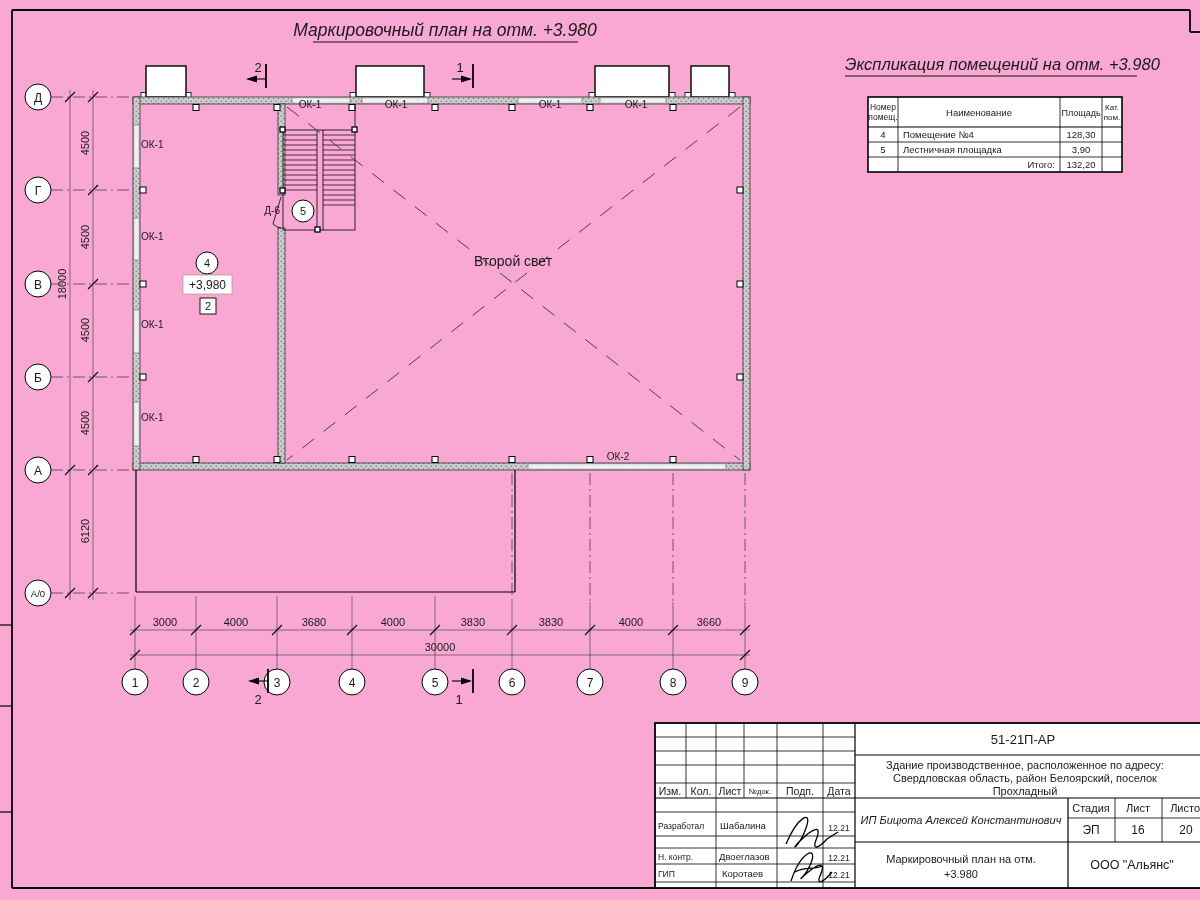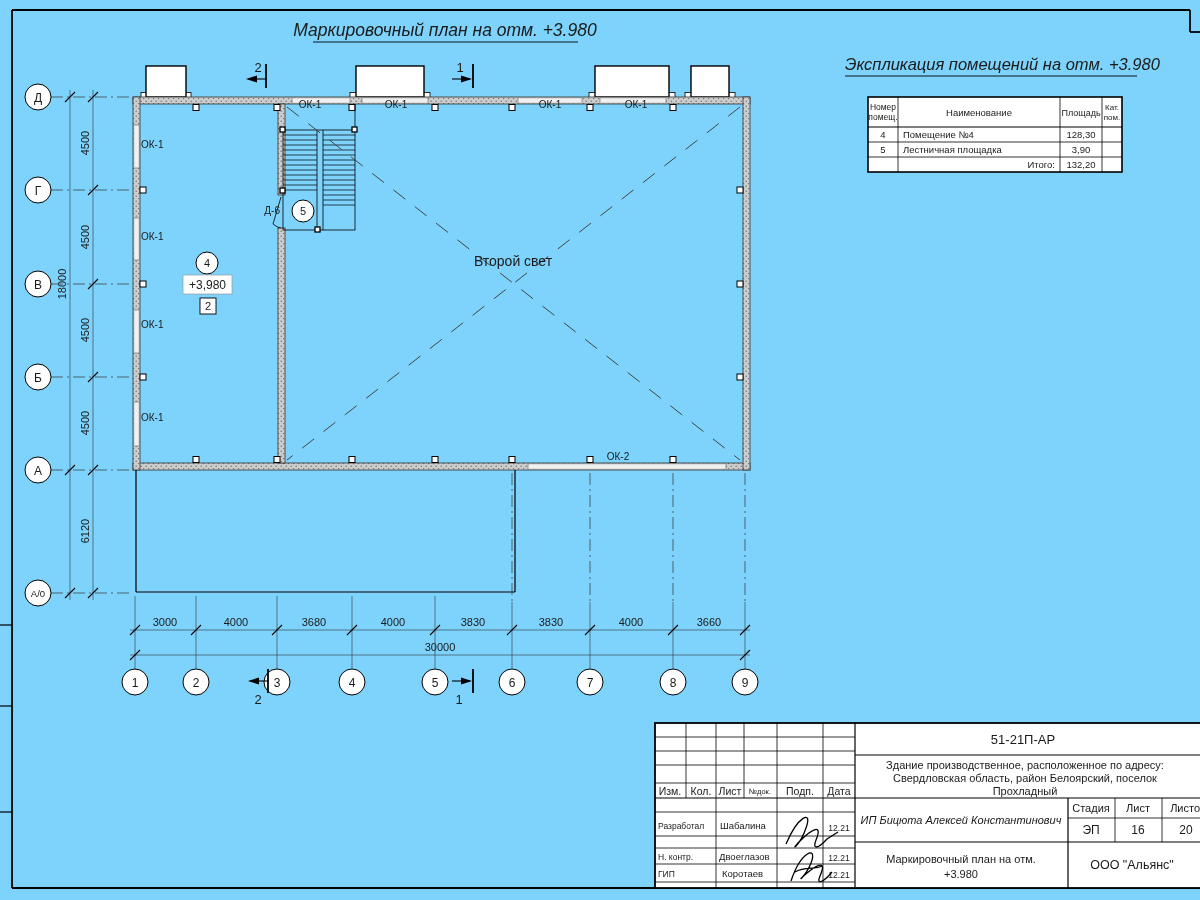--- a/index.html
+++ b/index.html
@@ -1,16 +1,16 @@
 <!DOCTYPE html>
 <html><head>
 <meta charset="utf-8">
 <style>
   html,body{margin:0;padding:0;background:#fff;}
-  #sheet{position:relative;width:1200px;height:900px;background:#7dd3fc;overflow:hidden;
+  #sheet{position:relative;width:1200px;height:900px;background:#f9a8d4;overflow:hidden;
          font-family:"Liberation Sans",sans-serif;}
   svg{position:absolute;left:0;top:0;}
   svg text{font-family:"Liberation Sans",sans-serif;fill:#1a1a1a;}
   .it{font-style:italic;}
   .ln{stroke:#000;stroke-width:0.8;fill:none;}
   .thick{stroke:#000;stroke-width:1.8;fill:none;}
   .med{stroke:#000;stroke-width:1.2;fill:none;}
   .wall{fill:url(#wallpat);stroke:#333;stroke-width:0.8;}
   .win{fill:#f0f0f0;stroke:#777;stroke-width:0.7;}
   .colsq{fill:#fff;stroke:#000;stroke-width:1;}

